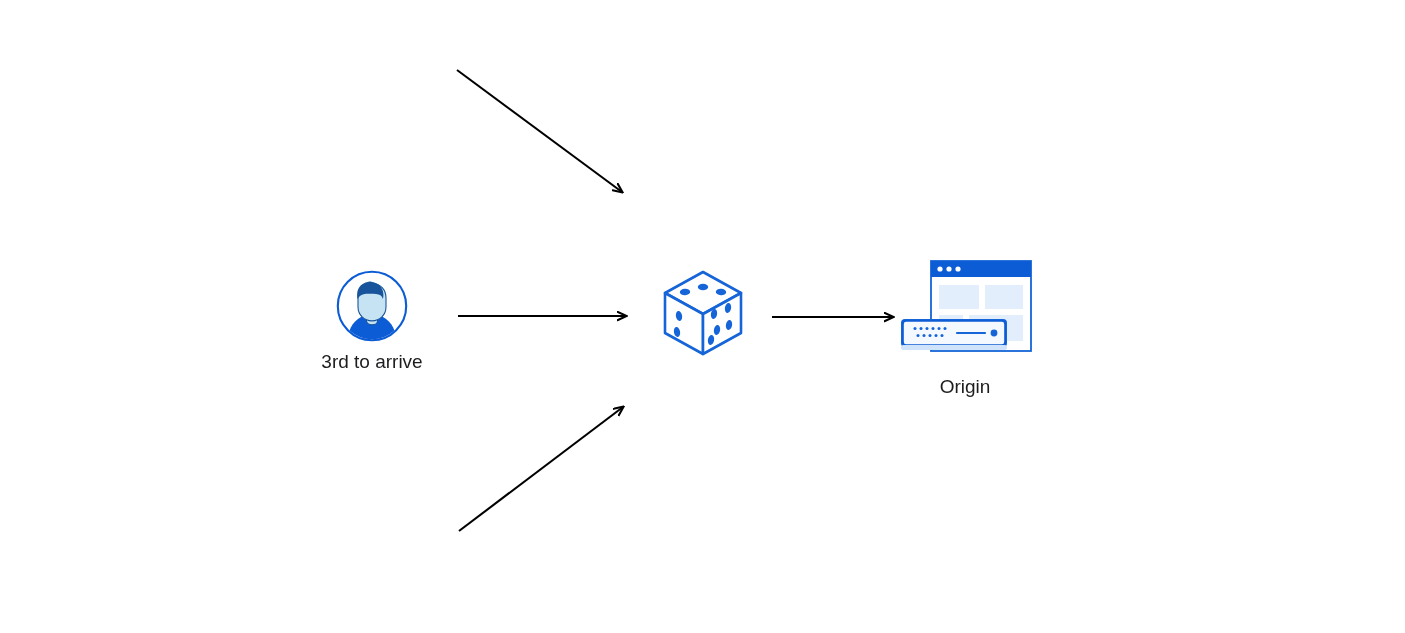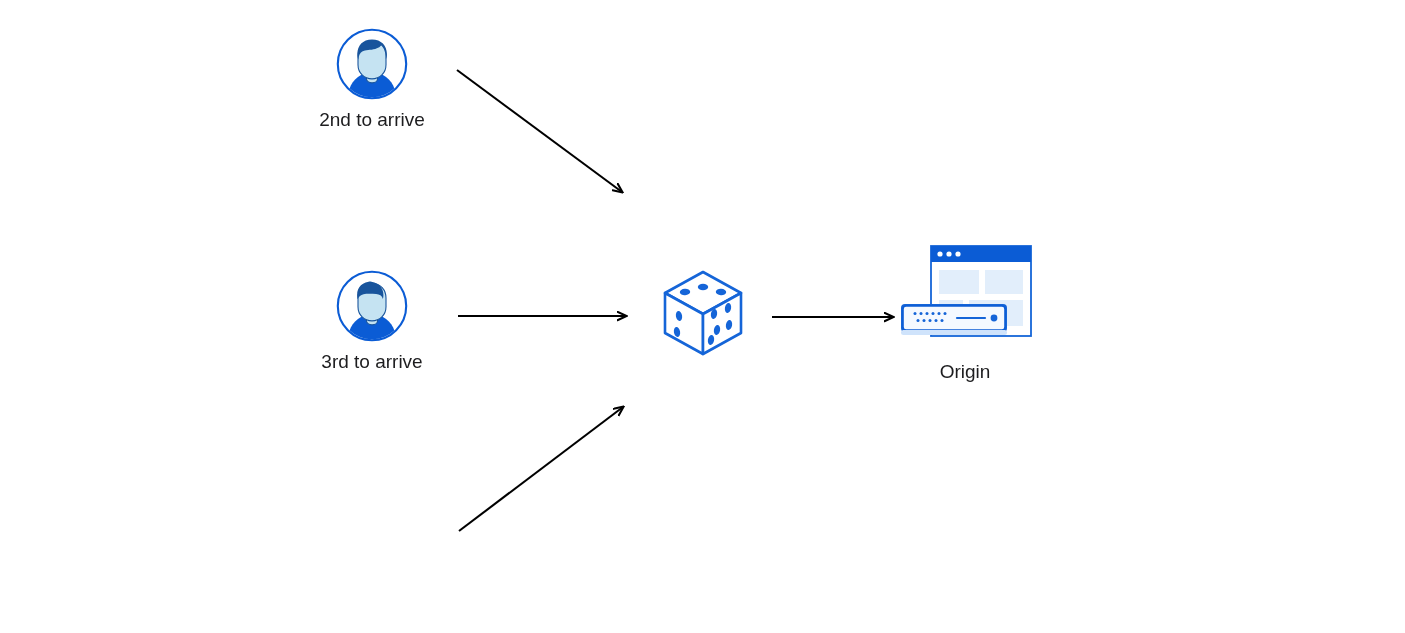--- a/index.html
+++ b/index.html
@@ -43,21 +43,21 @@
     width: 1405px;
     height: 633px;
     pointer-events: none;
   }
   
   #user-node-0 { left: 336px; top: 28px; }
   #user-node-1 { left: 336px; top: 270px; }
   #user-node-2 { left: 336px; top: 484px; }
   .user-node .node-label { top: 82px; }
   #dice-node { left: 660px; top: 268px; }
-  #origin-node { left: 895px; top: 242px; }
+  #origin-node { left: 895px; top: 257px; }
   #origin-node .node-label { top: 120px; }
 </style>
 </head>
 <body>
 
 <div id="canvas">
 
   <svg class="arrow-layer" viewBox="0 0 1405 633" width="1405" height="633">
     <defs>
       <marker id="arrowhead" markerWidth="11" markerHeight="11" refX="9.2" refY="5" orient="auto" markerUnits="userSpaceOnUse">
@@ -67,37 +67,20 @@
 
     <line x1="457" y1="70" x2="622" y2="192" stroke="#000000" stroke-width="2.1" marker-end="url(#arrowhead)"></line>
 
     <line x1="458" y1="316" x2="626" y2="316" stroke="#000000" stroke-width="2.1" marker-end="url(#arrowhead)"></line>
 
     <line x1="459" y1="531" x2="623" y2="407" stroke="#000000" stroke-width="2.1" marker-end="url(#arrowhead)"></line>
 
     <line x1="772" y1="317" x2="893" y2="317" stroke="#000000" stroke-width="2.1" marker-end="url(#arrowhead)"></line>
   </svg>
 
-  <div class="node user-node" id="user-node-0">
-    <svg class="node-icon" width="72" height="72" viewBox="0 0 72 72">
-      <circle cx="36" cy="36" r="34.2" fill="#ffffff" stroke="#0b5cd5" stroke-width="2.1"></circle>
-      <clipPath id="clip-av0">
-          <circle cx="36" cy="36" r="33.2"></circle>
-        </clipPath>
-      <g clip-path="url(#clip-av0)">
-        <path d="M36 44.5 c-10.5 0 -19.5 6.6 -22.6 16.5 c-0.9 2.9 -1.3 6 -1.3 9 h47.8 c0 -3 -0.4 -6.1 -1.3 -9 C55.5 51.1 46.5 44.5 36 44.5 Z" fill="#0b5cd5"></path>
-        <path d="M30.4 41 h11.2 v9.5 c0 2.6 -2.5 4.4 -5.6 4.4 s-5.6 -1.8 -5.6 -4.4 Z" fill="#c5e3f2" stroke="#18549c" stroke-width="1.1"></path>
-        <ellipse cx="26" cy="31.5" rx="3.2" ry="4.6" fill="#c5e3f2" stroke="#18549c" stroke-width="1.1"></ellipse>
-        <ellipse cx="46" cy="31.5" rx="3.2" ry="4.6" fill="#c5e3f2" stroke="#18549c" stroke-width="1.1"></ellipse>
-        <path d="M36 13.5 c-8.6 0 -14 6.2 -14 14.6 v8.6 c0 8.3 6.3 14.2 14 14.2 s14 -5.9 14 -14.2 v-8.6 c0 -8.4 -5.4 -14.6 -14 -14.6 Z" fill="#c5e3f2" stroke="#18549c" stroke-width="1.1"></path>
-        <path d="M36 11.6 c-9.3 0 -14.6 6.1 -14.6 14.6 c0 2.2 0.4 4 0.9 5.2 c0.4 -3.8 1.7 -6.6 3.9 -7.9 c3.2 -1.9 8.4 -1.3 13 -2.5 c3.3 -0.9 5.3 -2.4 6.4 -3.9 c2.1 1.9 3.6 5 4.1 8.6 c0.1 1.1 0.2 3.1 0.2 5.6 c0.6 -1.3 1 -3 1 -5.1 c0 -8.5 -5.6 -14.6 -14.9 -14.6 Z" fill="#18549c"></path>
-      </g>
-    </svg>
-    <div class="node-label">2nd to arrive</div>
-  </div>
 
   <div class="node user-node" id="user-node-1">
     <svg class="node-icon" width="72" height="72" viewBox="0 0 72 72">
       <circle cx="36" cy="36" r="34.2" fill="#ffffff" stroke="#0b5cd5" stroke-width="2.1"></circle>
       <clipPath id="clip-av1">
           <circle cx="36" cy="36" r="33.2"></circle>
         </clipPath>
       <g clip-path="url(#clip-av1)">
         <path d="M36 44.5 c-10.5 0 -19.5 6.6 -22.6 16.5 c-0.9 2.9 -1.3 6 -1.3 9 h47.8 c0 -3 -0.4 -6.1 -1.3 -9 C55.5 51.1 46.5 44.5 36 44.5 Z" fill="#0b5cd5"></path>
         <path d="M30.4 41 h11.2 v9.5 c0 2.6 -2.5 4.4 -5.6 4.4 s-5.6 -1.8 -5.6 -4.4 Z" fill="#c5e3f2" stroke="#18549c" stroke-width="1.1"></path>

